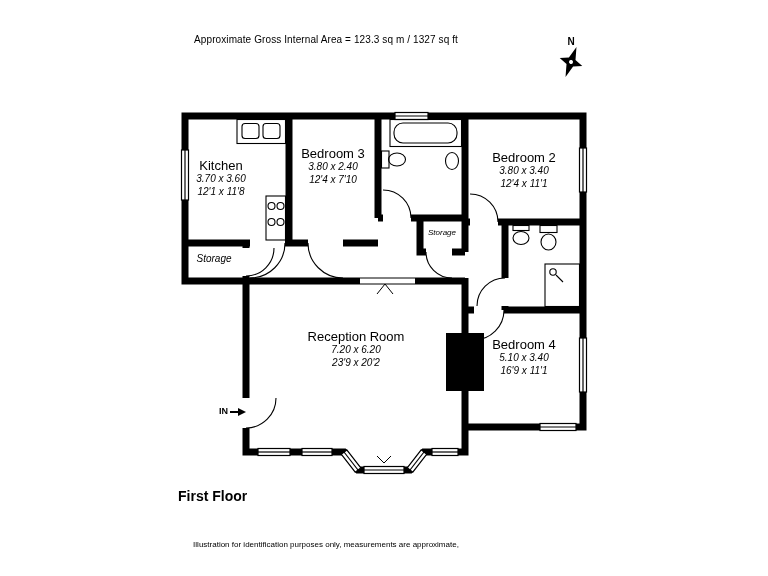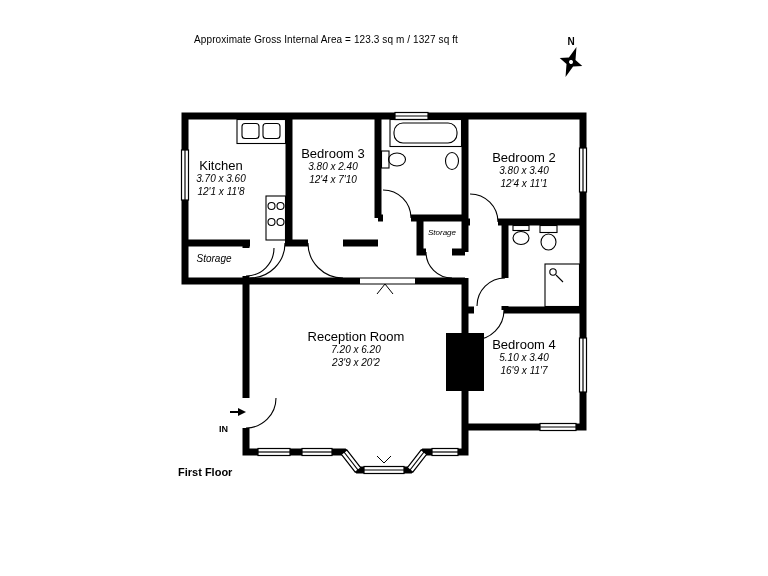--- a/index.html
+++ b/index.html
@@ -18,25 +18,25 @@
   }
   .room-label{
     position:absolute;transform:translateX(-50%);text-align:center;
     white-space:nowrap;
   }
   .room-name{font-size:13px;line-height:13px;}
   .room-dim{font-size:10px;line-height:13px;font-style:italic;}
   .storage-label .room-name{font-size:10px;line-height:12px;font-style:italic;}
   .storage-label.small .room-name{font-size:8px;line-height:10px;}
   .in-label{
-    position:absolute;top:424px;left:204px;width:24px;text-align:right;
+    position:absolute;top:406px;left:204px;width:24px;text-align:right;
     font-size:9px;font-weight:bold;
   }
   .floor-label{
-    position:absolute;top:466px;left:178px;font-size:11px;font-weight:bold;
+    position:absolute;top:488px;left:178px;font-size:14px;font-weight:bold;
   }
   .footer{
     position:absolute;top:540px;left:0;width:100%;text-align:center;
     font-size:8px;line-height:10px;
   }
 </style>
 </head>
 <body>
 
 <div class="page">
@@ -216,21 +216,21 @@
 
   <div class="room-label" style="left:524px;top:151px">
     <div class="room-name">Bedroom 2</div>
     <div class="room-dim">3.80 x 3.40</div>
     <div class="room-dim">12'4 x 11'1</div>
   </div>
 
   <div class="room-label" style="left:524px;top:338px">
     <div class="room-name">Bedroom 4</div>
     <div class="room-dim">5.10 x 3.40</div>
-    <div class="room-dim">16'9 x 11'7</div>
+    <div class="room-dim">16'9 x 11'1</div>
   </div>
 
   <div class="room-label" style="left:356px;top:330px">
     <div class="room-name">Reception Room</div>
     <div class="room-dim">7.20 x 6.20</div>
     <div class="room-dim">23'9 x 20'2</div>
   </div>
 
   <div class="room-label storage-label" style="left:214px;top:253px">
     <div class="room-name">Storage</div>
@@ -238,15 +238,16 @@
 
   <div class="room-label storage-label small" style="left:442px;top:228px">
     <div class="room-name">Storage</div>
   </div>
 
   <div class="in-label">IN</div>
 
   <div class="floor-label">First Floor</div>
 
   <div class="footer">
+    <div>Illustration for identification purposes only, measurements are approximate,</div>
   </div>
 
 </div>
 
 </body></html>

